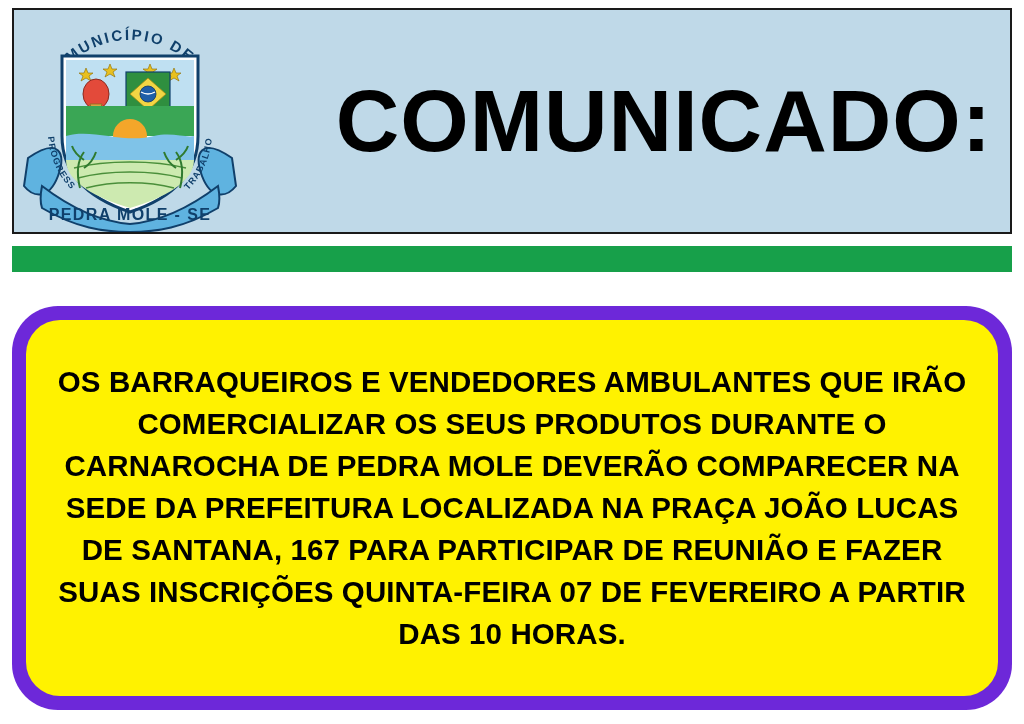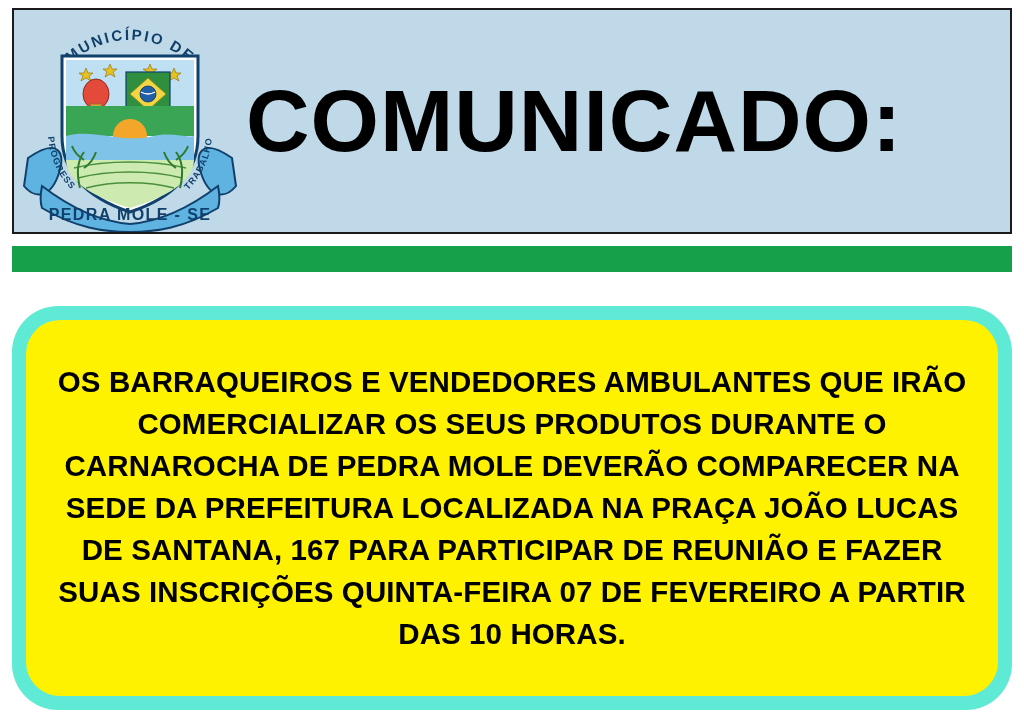--- a/index.html
+++ b/index.html
@@ -32,21 +32,21 @@
     align-items: center;
   }
   .crest-wrap {
     width: 232px;
     height: 222px;
     flex: 0 0 232px;
     position: relative;
   }
   .header-title {
     flex: 1 1 auto;
-    text-align: left;
+    text-align: right;
     font-size: 88px;
     font-weight: bold;
     letter-spacing: 1px;
     color: #000000;
     line-height: 1;
     padding-right: 18px;
     white-space: nowrap;
   }
 
   
@@ -59,21 +59,21 @@
     background: #17a04a;
   }
 
   
   .notice-outer {
     position: absolute;
     left: 12px;
     top: 306px;
     width: 1000px;
     height: 404px;
-    background: #5eead4;
+    background: #6d28d9;
     border-radius: 46px;
     padding: 14px;
   }
   .notice-inner {
     width: 100%;
     height: 100%;
     background: #fff200;
     border-radius: 34px;
     display: flex;
     align-items: center;

